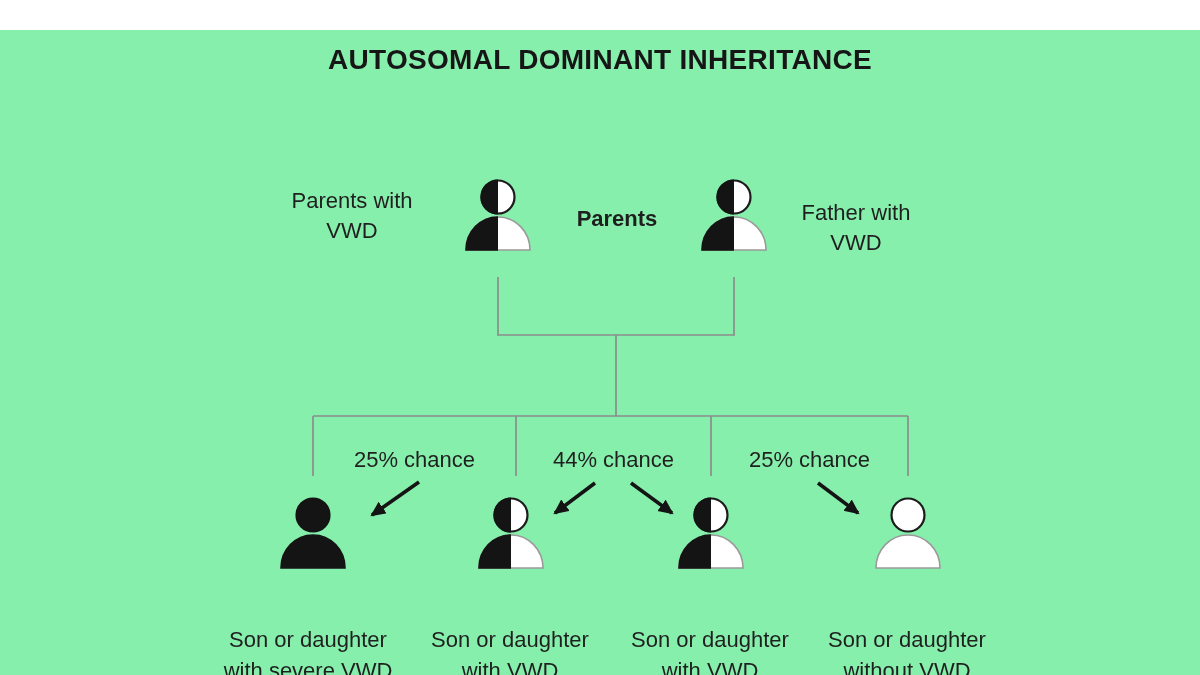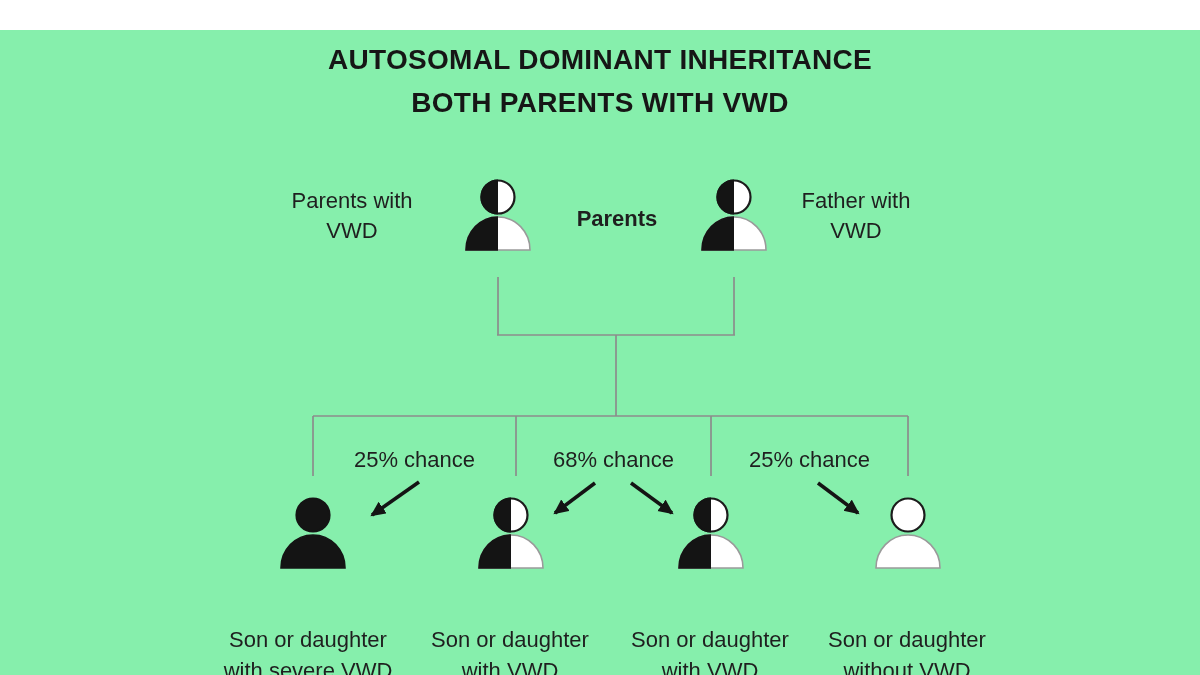--- a/index.html
+++ b/index.html
@@ -10,21 +10,21 @@
   .title{
     position:absolute;left:0;right:0;top:8px;text-align:center;
     font-size:28px;font-weight:bold;line-height:43px;color:#161616;letter-spacing:.3px;
   }
   .txt{
     position:absolute;font-size:22px;line-height:30px;text-align:center;
     white-space:pre-line;color:#1f1f1f;
   }
   .bold{font-weight:bold;}
   .mother-label{left:277px;top:156px;width:150px;}
-  .father-label{left:781px;top:156px;width:150px;}
+  .father-label{left:781px;top:168px;width:150px;}
   .parents-label{left:552px;top:174px;width:130px;}
   .chance-1{left:314px;top:415px;width:201px;}
   .chance-2{left:513px;top:415px;width:201px;}
   .chance-3{left:710px;top:415px;width:199px;}
   .child-label{top:594px;width:240px;line-height:31px;}
   .child-label-1{left:188px;}
   .child-label-2{left:390px;}
   .child-label-3{left:590px;}
   .child-label-4{left:787px;}
   .footer-label{left:460px;top:638px;width:320px;}
@@ -37,21 +37,20 @@
   .child-icon-4{left:874px;top:464px;}
   .lines{position:absolute;left:0;top:0;width:1200px;height:675px;}
 </style>
 </head>
 <body>
 
 <div class="canvas">
 
   <header class="title">
     <div>AUTOSOMAL DOMINANT INHERITANCE</div>
-    <div>BOTH PARENTS WITH VWD</div>
   </header>
 
   <svg width="0" height="0" style="position:absolute">
     <defs>
       <clipPath id="half-left">
           <rect x="0" y="0" width="34" height="77"></rect>
         </clipPath>
     </defs>
   </svg>
 
@@ -100,21 +99,21 @@
     <g clip-path="url(#half-left)">
       <path d="M2 74 A32 33 0 0 1 66 74 Z" fill="#141414" stroke="#141414" stroke-width="1.6"></path>
       <circle cx="34" cy="21" r="16.5" fill="#141414" stroke="#141414" stroke-width="2.2"></circle>
     </g>
   </svg>
 
   <div class="txt father-label">Father with
 VWD</div>
 
   <div class="txt chance-1">25% chance</div>
-  <div class="txt chance-2">68% chance</div>
+  <div class="txt chance-2">44% chance</div>
   <div class="txt chance-3">25% chance</div>
 
   <svg class="icon child-icon-1" viewBox="0 0 68 77">
     <path d="M2 74 A32 33 0 0 1 66 74 Z" fill="#141414" stroke="#141414" stroke-width="1.6"></path>
     <circle cx="34" cy="21" r="16.5" fill="#141414" stroke="#141414" stroke-width="2.2"></circle>
   </svg>
 
   <svg class="icon child-icon-2" viewBox="0 0 68 77">
     <path d="M2 74 A32 33 0 0 1 66 74 Z" fill="#ffffff" stroke="#9a9a9a" stroke-width="1.6"></path>
     <circle cx="34" cy="21" r="16.5" fill="#ffffff" stroke="#1c1c1c" stroke-width="2.2"></circle>

